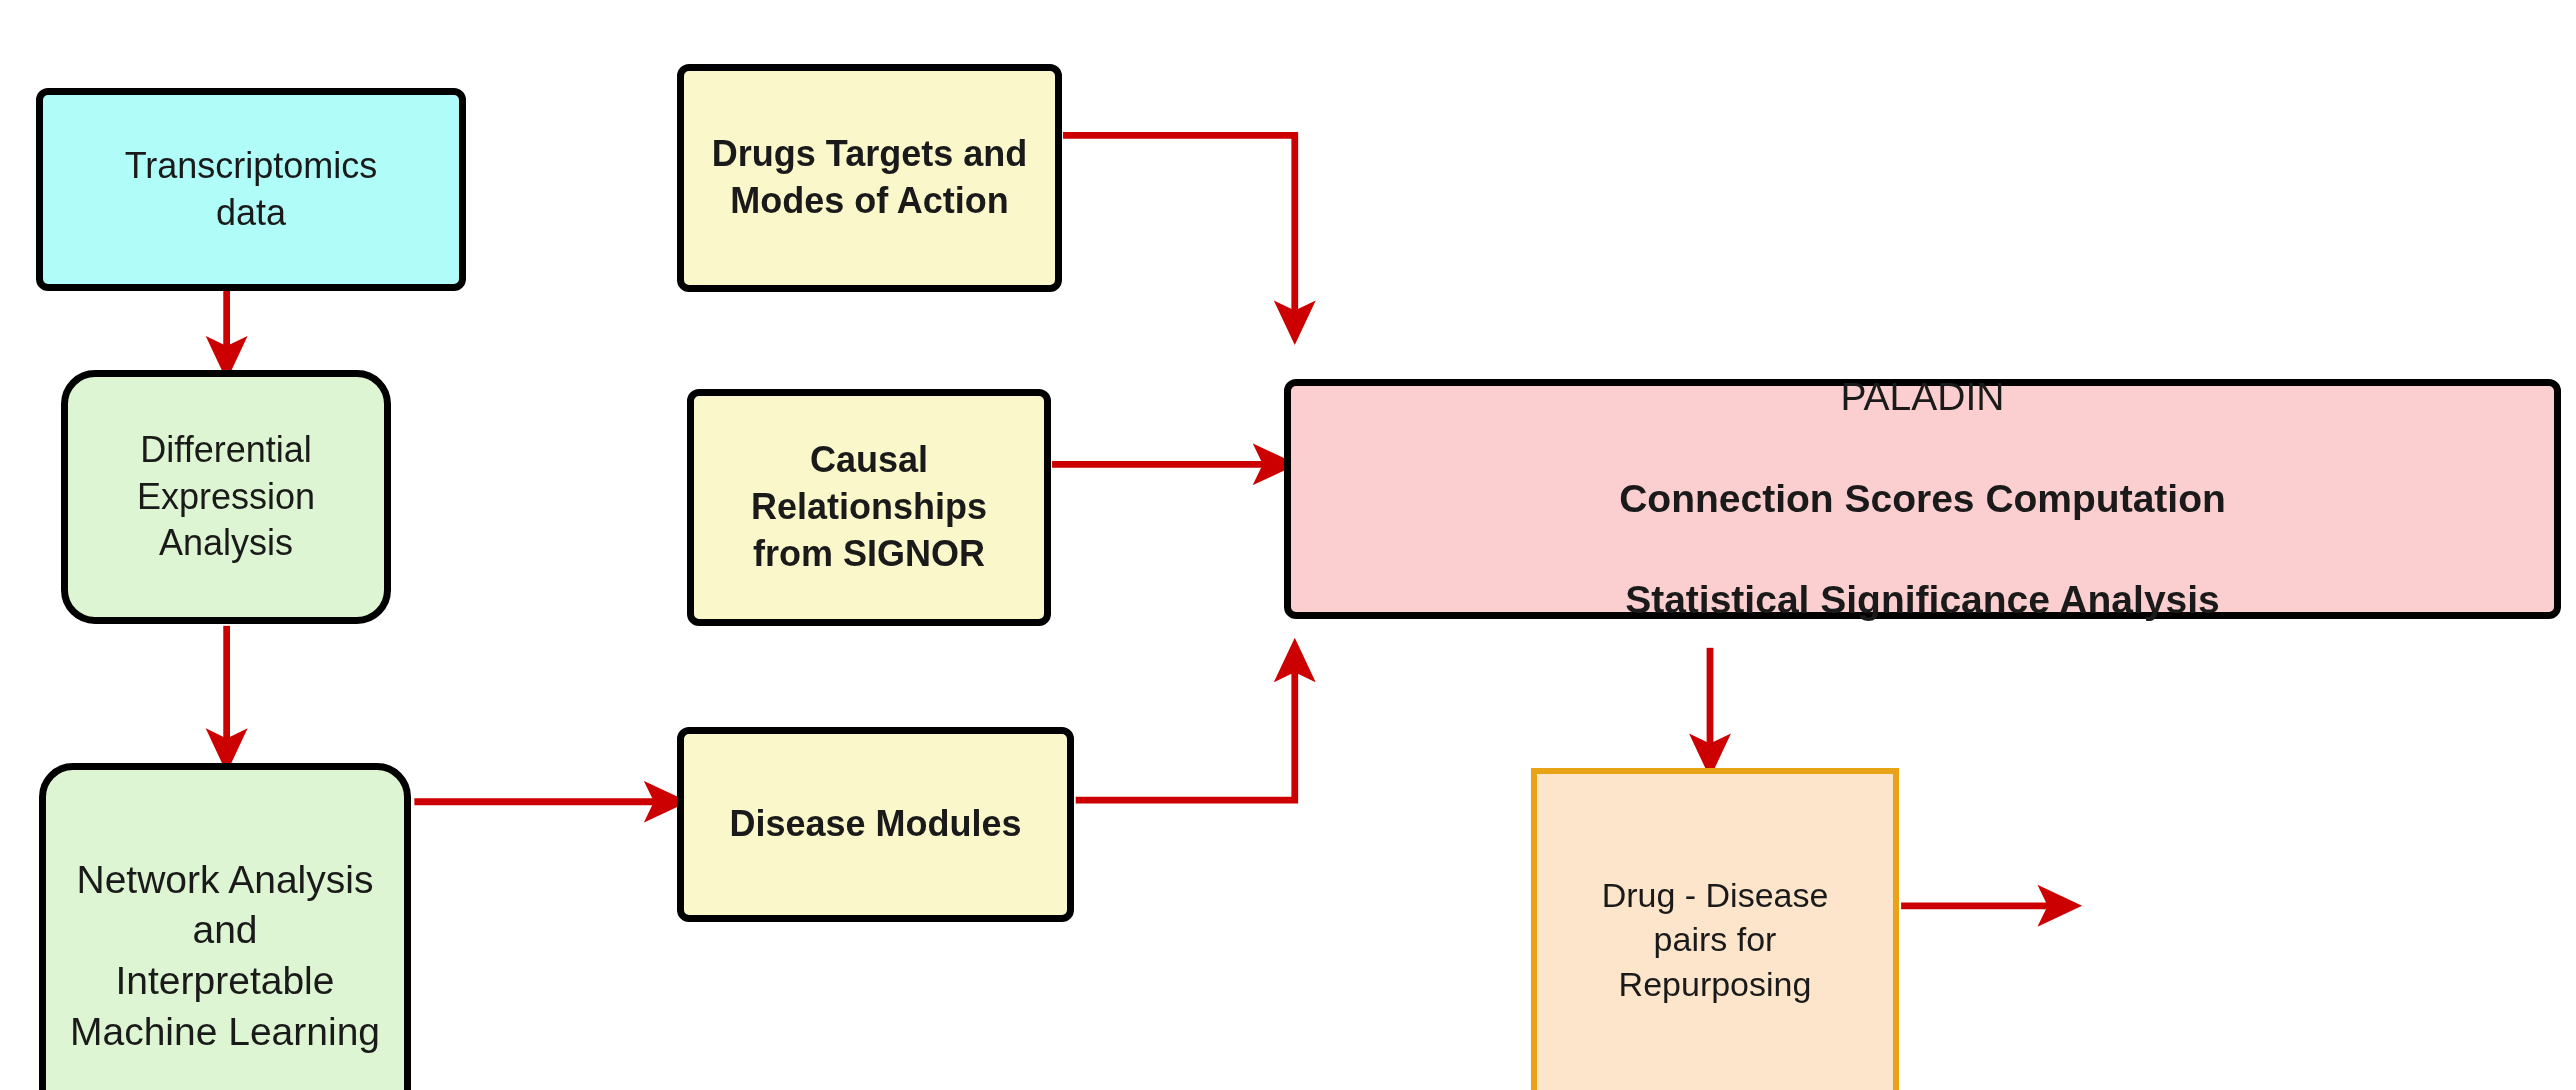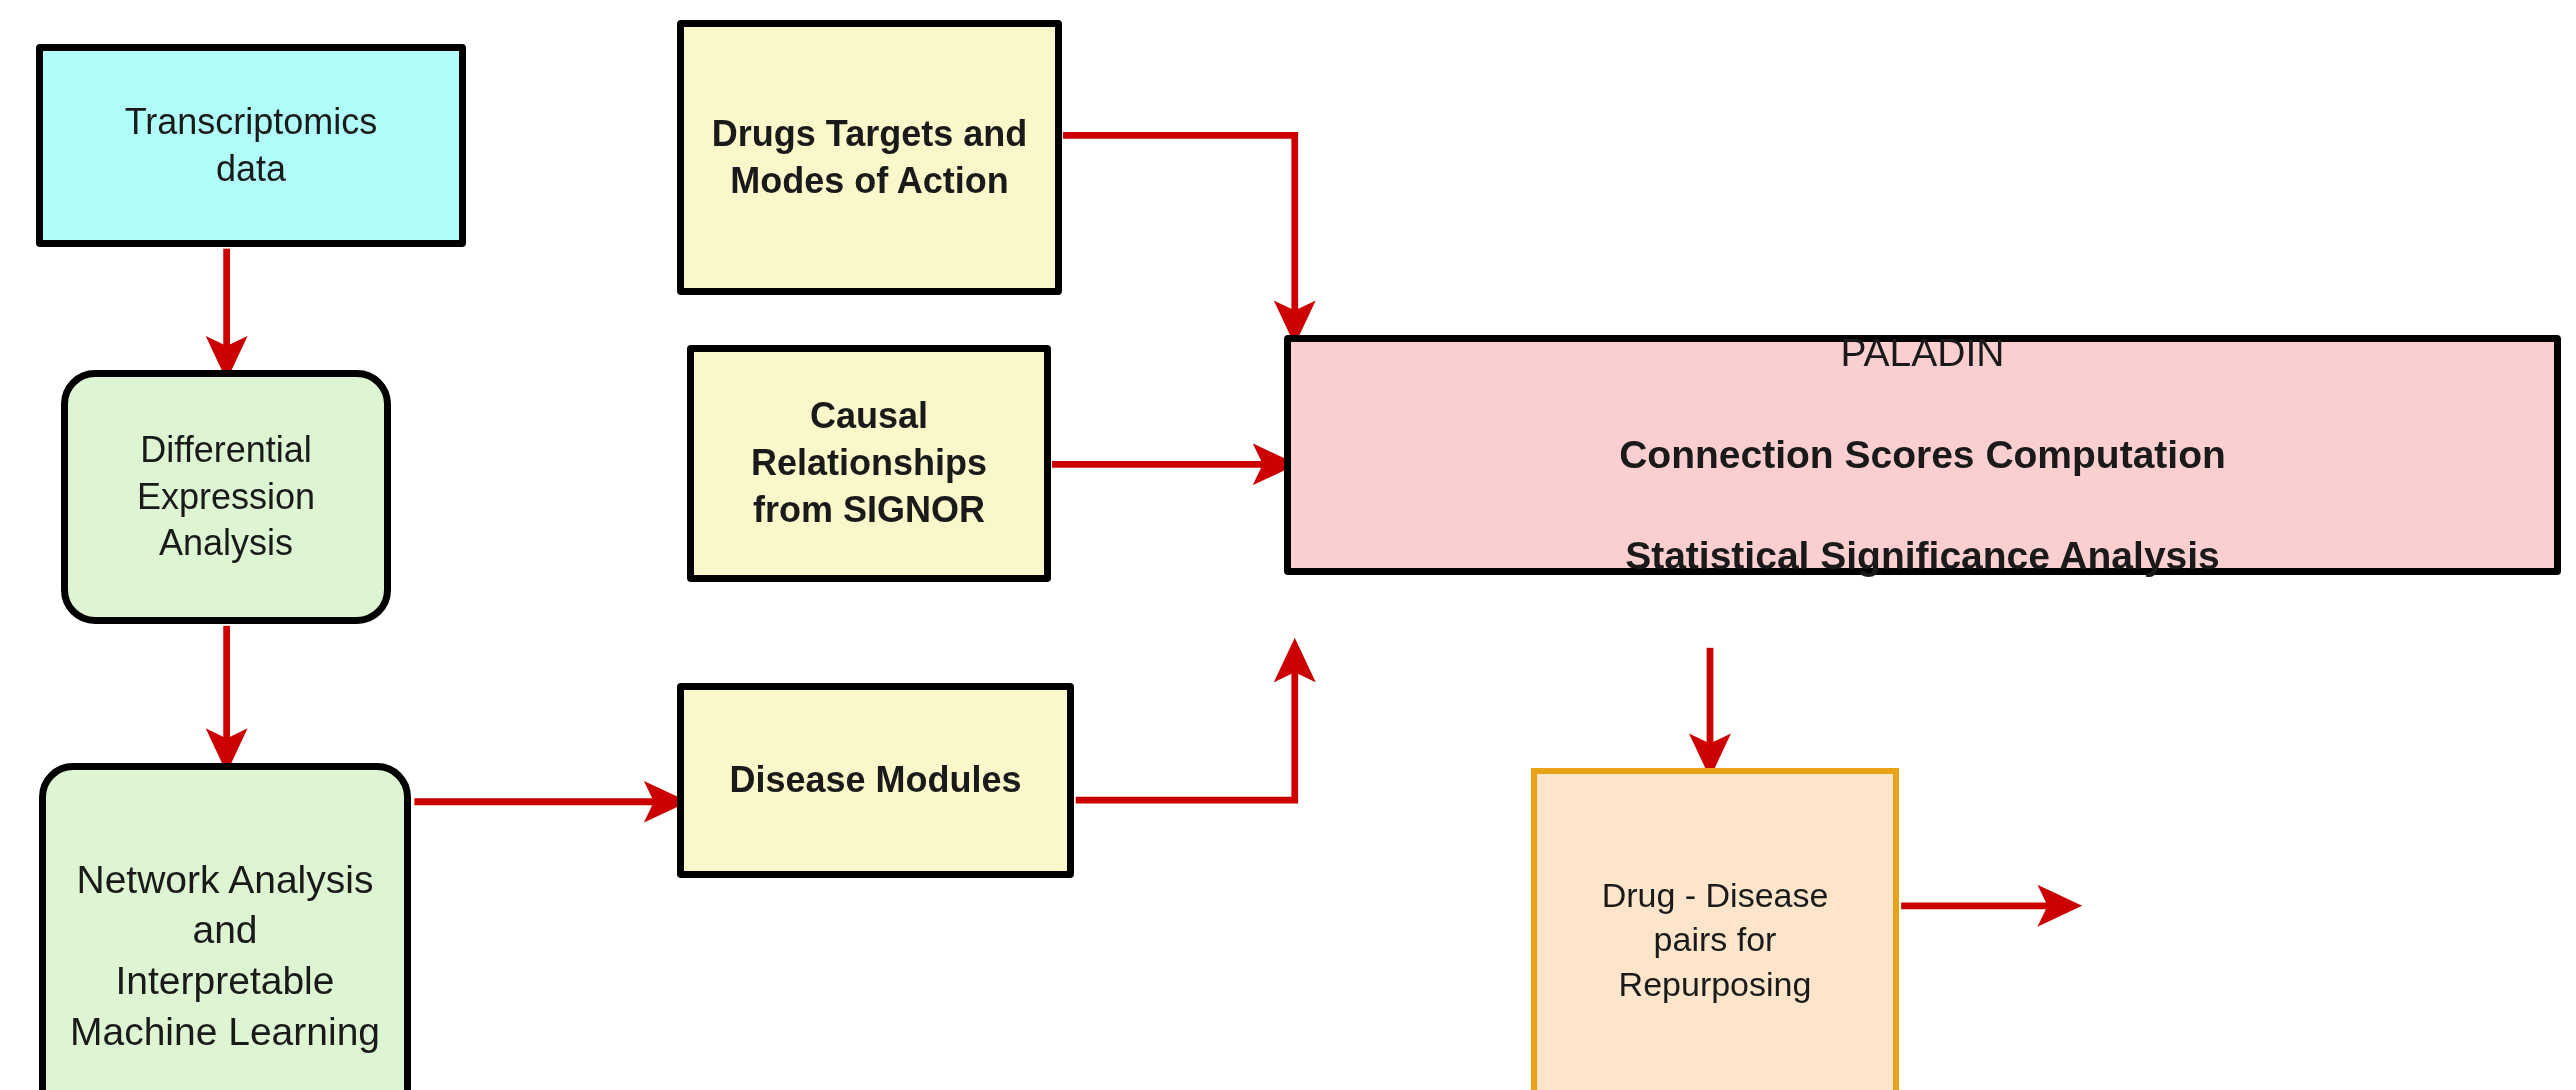--- a/index.html
+++ b/index.html
@@ -27,21 +27,22 @@
     color: #1a1a1a;
     line-height: 1.30;
     white-space: pre-line;
     z-index: 3;
     background-clip: padding-box;
   }
 
   
   .rect-black {
     border: 7.6px solid #000000;
-    border-radius: 4px;
+    border-radius: 12px;
+    margin-top: 44px;
   }
   .round-black {
     border: 7.6px solid #000000;
     border-radius: 34px;
   }
   .rect-orange {
     border: 6.8px solid #E8A317;
     border-radius: 0;
   }
 
@@ -60,21 +61,21 @@
   }
   #node-differential {
     left: 61px;  top: 370px; width: 330px;  height: 254px;
     font-size: 36px;
   }
   #node-network {
     left: 39px;  top: 763px; width: 372px;  height: 386px;
     font-size: 39px;
   }
   #node-drugs {
-    left: 677px; top: 20px;  width: 385px;  height: 275px;
+    left: 677px; top: 20px;  width: 385px;  height: 228px;
     font-size: 36px;  font-weight: 700;
   }
   #node-causal {
     left: 687px; top: 345px; width: 364px;  height: 237px;
     font-size: 36px;  font-weight: 700;
   }
   #node-disease-modules {
     left: 677px; top: 683px; width: 397px;  height: 195px;
     font-size: 36px;  font-weight: 700;
   }

